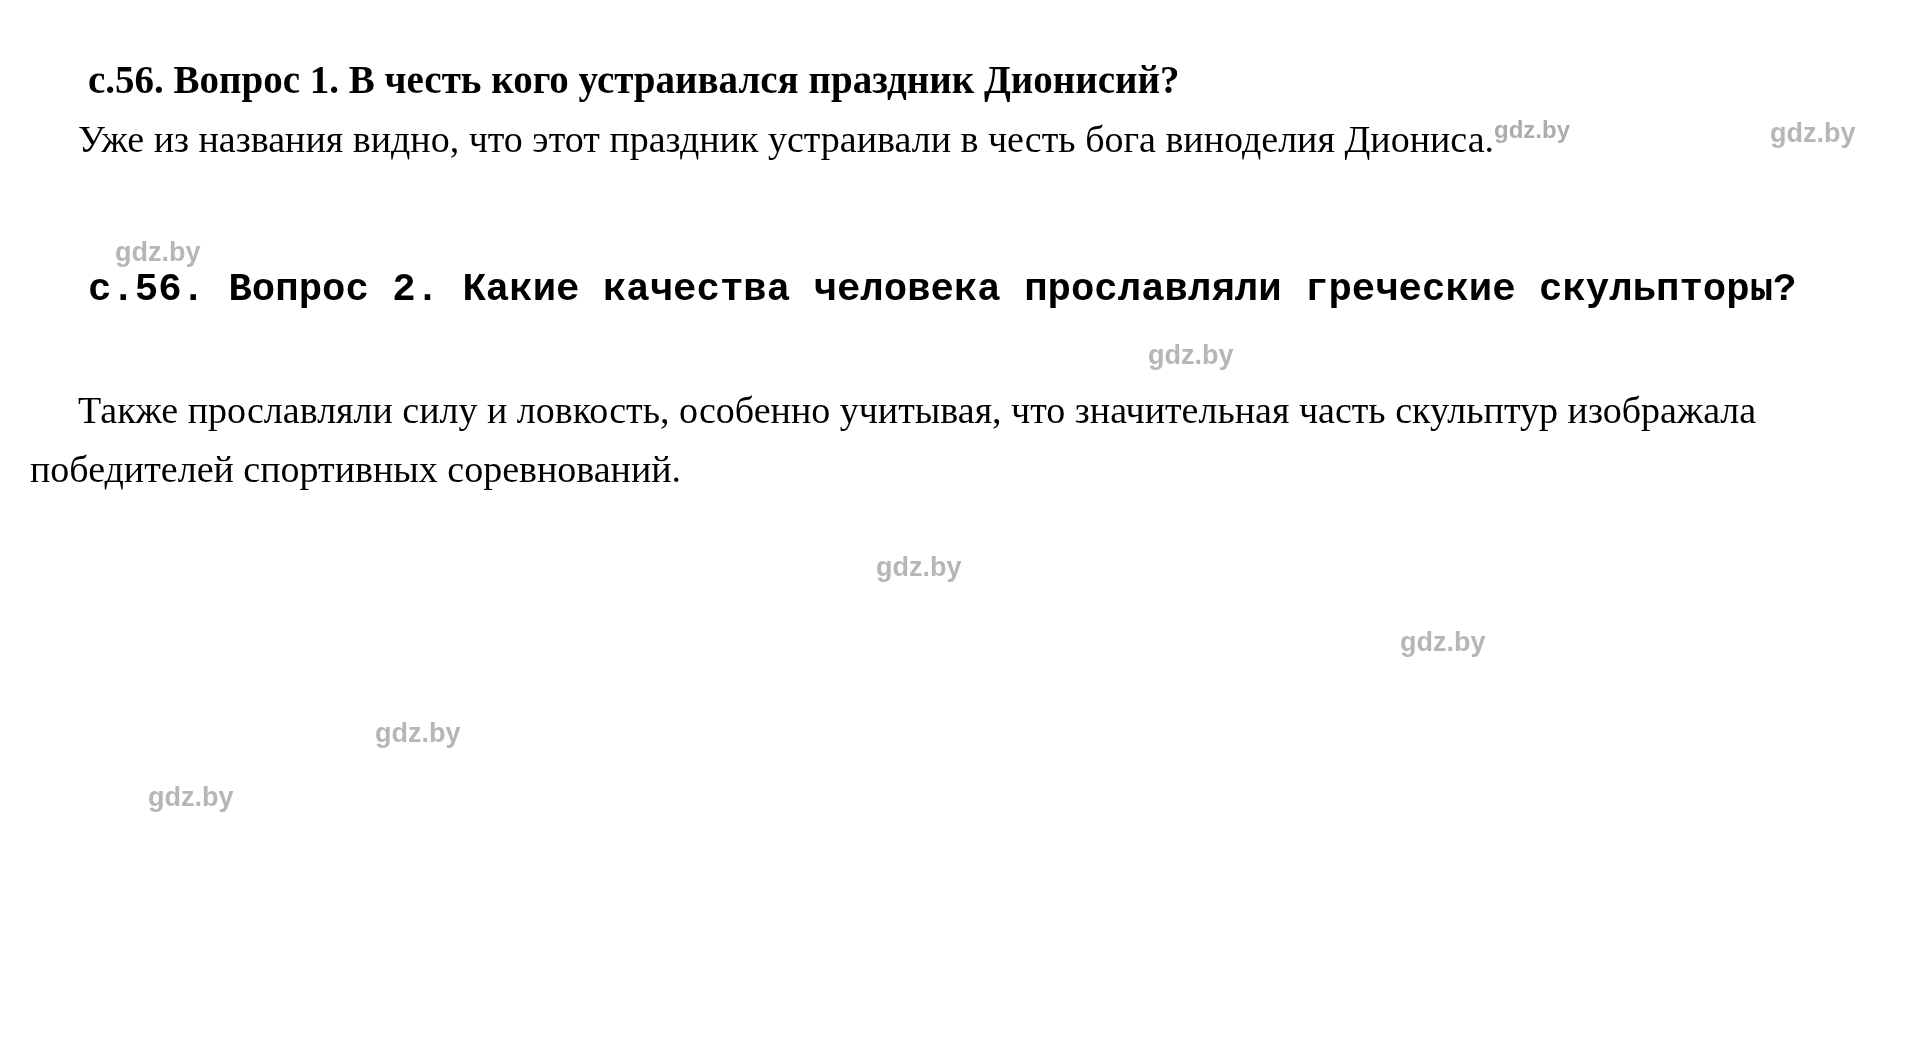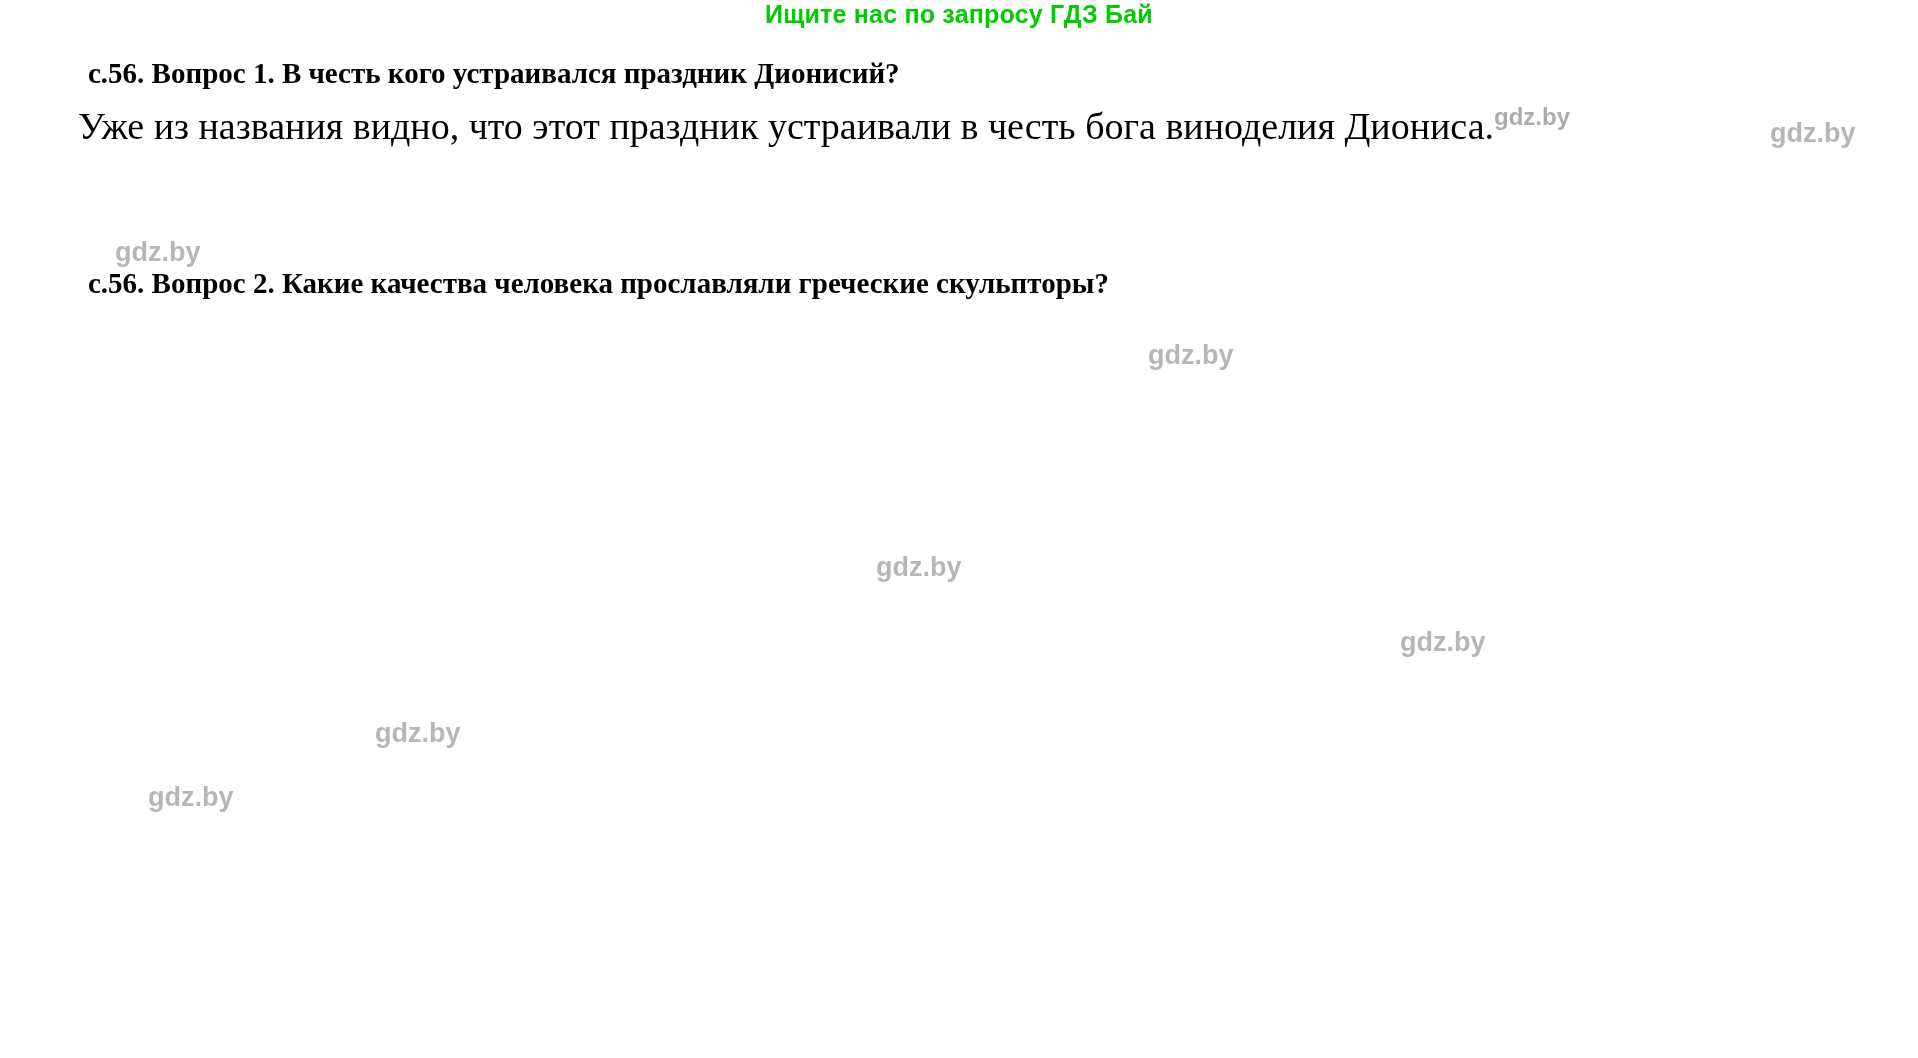--- a/index.html
+++ b/index.html
@@ -38,34 +38,35 @@
   .content {
     position: absolute;
     top: 46px;
     left: 0;
     width: 1918px;
   }
 
   .q-heading {
     font-family: "Liberation Serif", serif;
     font-weight: bold;
-    font-size: 29px;
+    font-size: 39px;
     line-height: 1.33;
     color: #000000;
     margin: 0 0 0 0;
     padding: 0 60px 0 88px;
   }
 
   .q1-heading {
     margin-top: 8px;
   }
 
   .q2-heading {
-    margin-top: 12px;
+    margin-top: 0px;
     padding-right: 20px;
+    font-family: Liberation Mono, monospace;
   }
 
   p.body-text {
     font-family: "Liberation Serif", serif;
     font-size: 38px;
     line-height: 1.56;
     color: #000000;
     margin: 4px 0 0 0;
     padding: 0 32px 0 30px;
     text-indent: 48px;
@@ -110,37 +111,37 @@
   .footer .sep {
     color: #7a3fa0;
     padding: 0 6px;
   }
 </style>
 </head>
 <body>
 
 <div class="page">
 
-  <div class="top-banner">Ищите нас по запросу ГДЗ Бай</div>
 
   <div class="content">
 
     <h2 class="q-heading q1-heading">с.56. Вопрос 1. В честь кого устраивался праздник Дионисий?</h2>
 
     <p class="body-text"><span>Уже из названия видно, что этот праздник устраивали в честь бога виноделия Диониса.</span><span class="wm-inline">gdz.by</span></p>
 
     <div class="spacer-a"></div>
 
     <h2 class="q-heading q2-heading">с.56. Вопрос 2. Какие качества человека прославляли греческие скульпторы?</h2>
 
     <div class="spacer-c"></div>
 
 
     <div class="spacer-b"></div>
 
+    <p class="body-text">Также прославляли силу и ловкость, особенно учитывая, что значительная часть скульптур изображала победителей спортивных соревнований.</p>
 
   </div>
 
   <div class="wm wm-mid" style="left:1770px; top:118px;">gdz.by</div>
   <div class="wm wm-mid" style="left:115px; top:237px;">gdz.by</div>
   <div class="wm wm-mid" style="left:1148px; top:340px;">gdz.by</div>
   <div class="wm wm-mid" style="left:876px; top:552px;">gdz.by</div>
   <div class="wm wm-mid" style="left:1400px; top:627px;">gdz.by</div>
   <div class="wm wm-mid" style="left:375px; top:718px;">gdz.by</div>
   <div class="wm wm-mid" style="left:148px; top:782px;">gdz.by</div>

